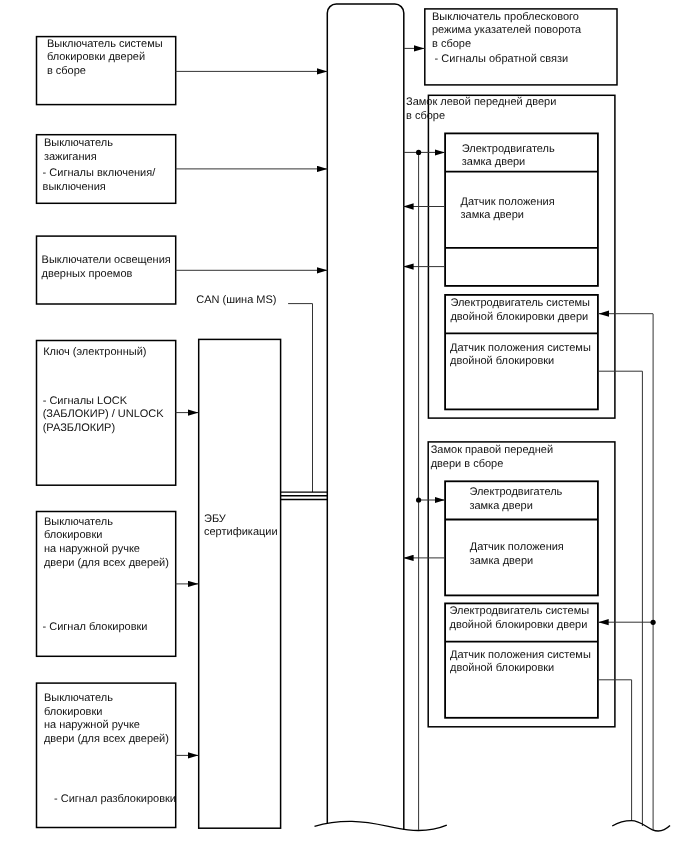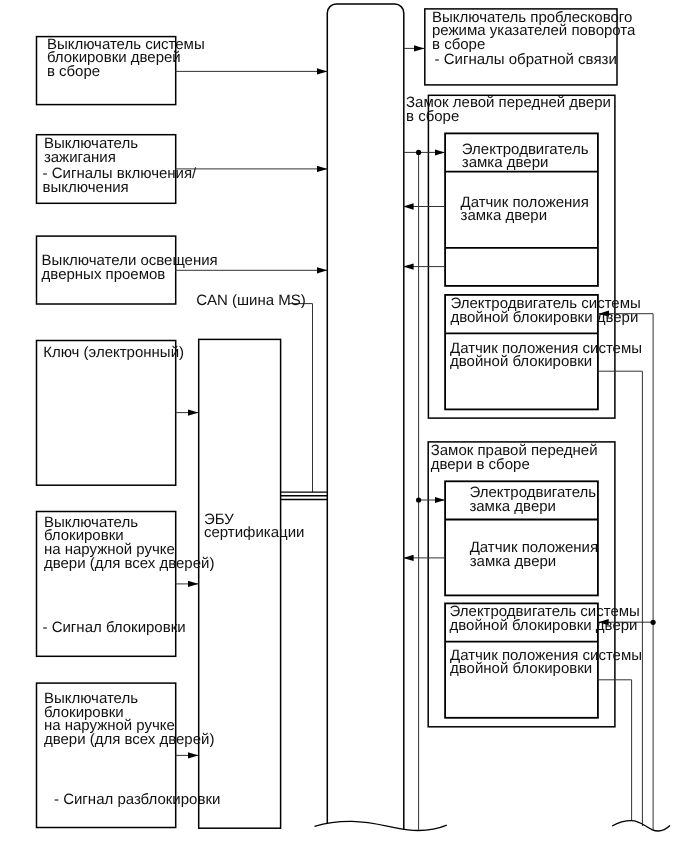--- a/index.html
+++ b/index.html
@@ -1,21 +1,21 @@
 <!DOCTYPE html>
 <html><head>
 <meta charset="utf-8">
 <title>Door lock system block diagram</title>
 <style>
   html,body{margin:0;padding:0;background:#ffffff;}
   body{width:688px;height:852px;position:relative;overflow:hidden;
        font-family:"Liberation Sans",sans-serif;color:#000;}
   .stage{position:absolute;left:0;top:0;width:688px;height:852px;background:#fff;}
   svg.layer{position:absolute;left:0;top:0;width:688px;height:852px;}
-  .tl{position:absolute;font-size:15px;line-height:13.6px;white-space:pre;color:#111;
+  .tl{position:absolute;font-size:11px;line-height:13.6px;white-space:pre;color:#111;
       -webkit-font-smoothing:antialiased;text-rendering:geometricPrecision;}
 </style>
 </head>
 <body>
 
 <div class="stage">
 
 <svg class="layer" viewBox="0 0 688 852">
   <defs>
     <marker id="arrR" markerWidth="10.6" markerHeight="6.6" refX="10.4" refY="3.3" orient="auto" markerUnits="userSpaceOnUse">
@@ -109,20 +109,23 @@
 <div class="tl" style="left:46.9px;top:37.9px">Выключатель системы
 блокировки дверей
 в сборе</div>
 <div class="tl" style="left:43.9px;top:137.0px">Выключатель
 зажигания</div>
 <div class="tl" style="left:41.6px;top:254.4px">Выключатели освещения
 дверных проемов</div>
 <div class="tl" style="left:42.6px;top:167.3px">- Сигналы включения/
 выключения</div>
 <div class="tl" style="left:43.2px;top:345.5px">Ключ (электронный)</div>
+<div class="tl" style="left:42.7px;top:394.7px">- Сигналы LOCK
+(ЗАБЛОКИР) / UNLOCK
+(РАЗБЛОКИР)</div>
 <div class="tl" style="left:43.9px;top:515.9px">Выключатель
 блокировки
 на наружной ручке
 двери (для всех дверей)</div>
 <div class="tl" style="left:42.5px;top:620.7px">- Сигнал блокировки</div>
 <div class="tl" style="left:43.9px;top:692.3px">Выключатель
 блокировки
 на наружной ручке
 двери (для всех дверей)</div>
 <div class="tl" style="left:54px;top:792.7px">- Сигнал разблокировки</div>

